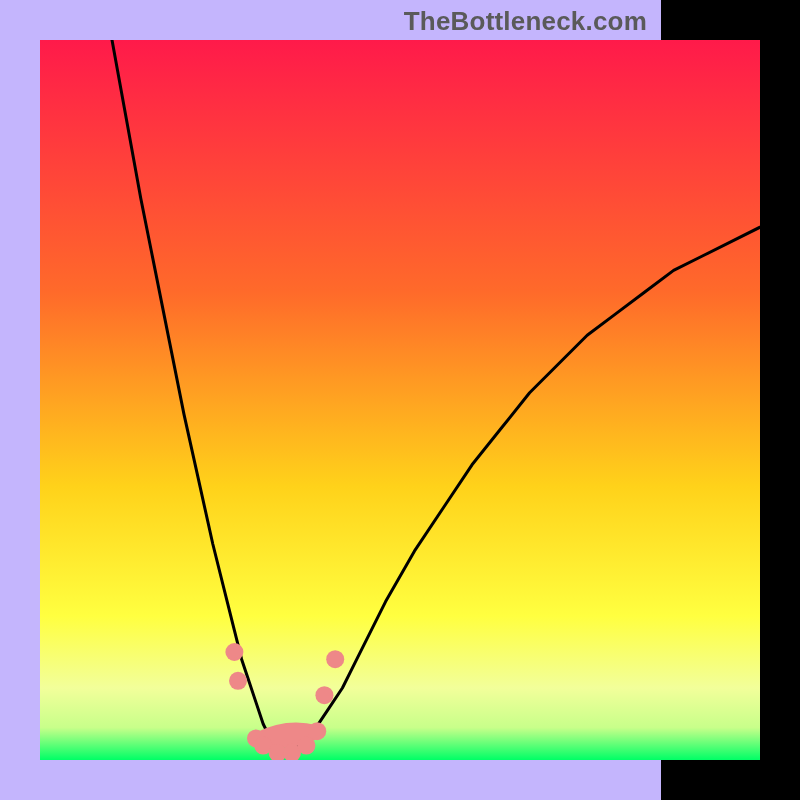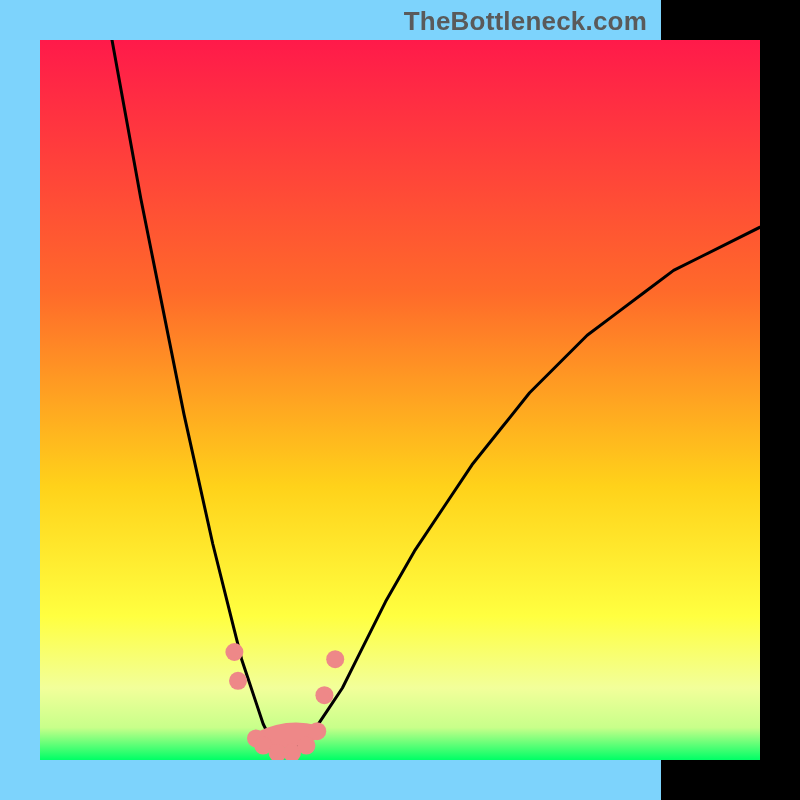--- a/index.html
+++ b/index.html
@@ -1,21 +1,21 @@
 <!DOCTYPE html>
 <html><head>
 <meta charset="utf-8">
 <style>
   * { margin: 0; padding: 0; box-sizing: border-box; }
   html, body { width: 800px; height: 800px; overflow: hidden; background: #000; }
   .frame {
     position: relative;
     width: 661px;
     height: 800px;
-    background: #7dd3fc;
+    background: #c4b5fd;
   }
   .watermark {
     position: absolute;
     top: 6px;
     right: 14px;
     font-family: Arial, Helvetica, sans-serif;
     font-size: 26px;
     font-weight: 600;
     color: #5a5a5a;
     letter-spacing: 0.2px;

